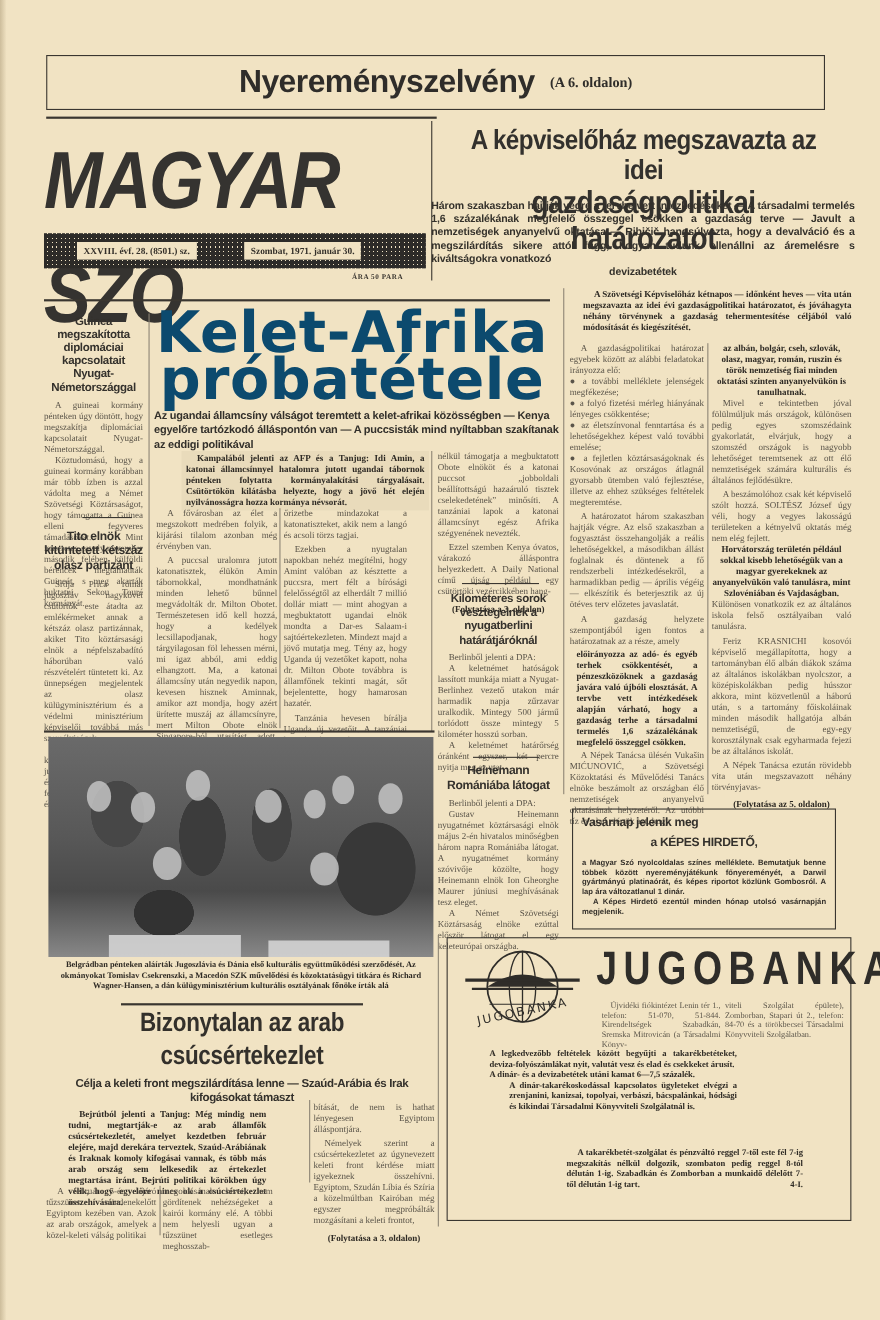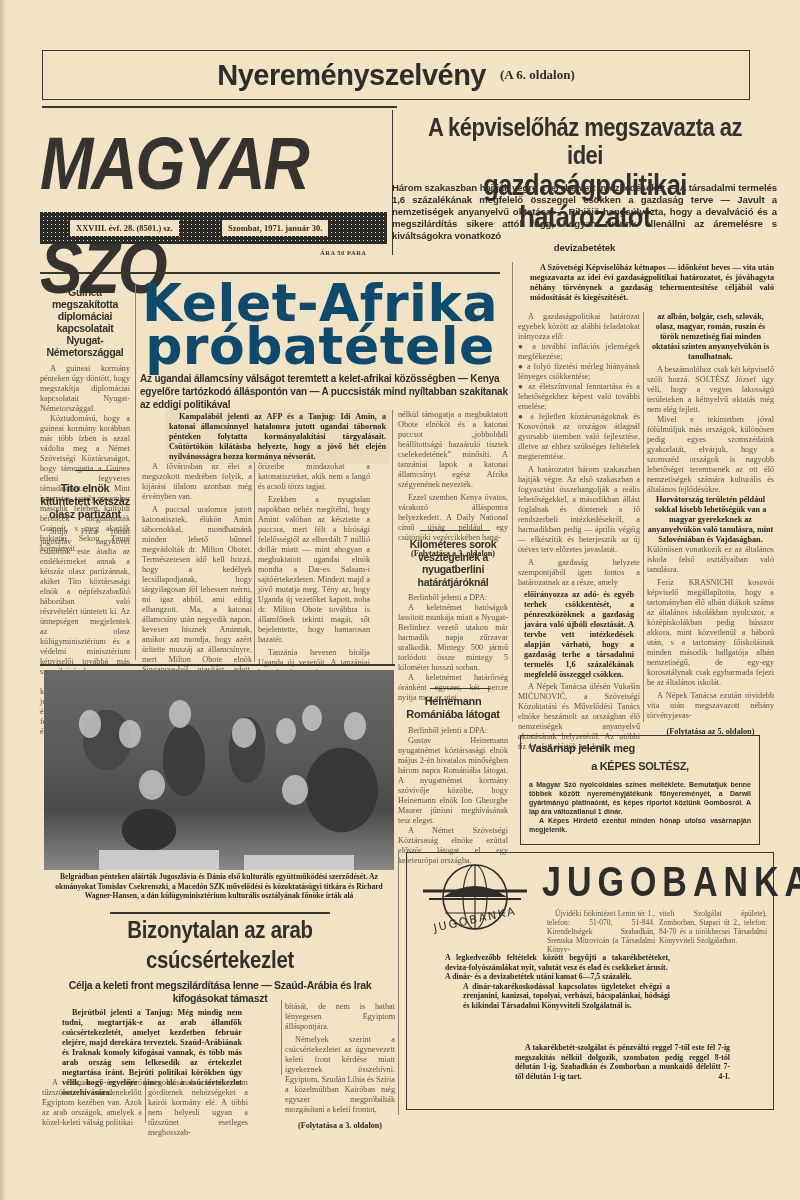--- a/index.html
+++ b/index.html
@@ -89,34 +89,34 @@
   <span class="last">devizabetétek</span>
 </div>
 
 <div class="rule" style="left:40px;top:272px;width:460px;height:1.5px;"></div>
 
 <div class="abs bold-txt p-indent" style="left:530px;top:263px;width:244px;">A Szövetségi Képviselőház kétnapos — időnként heves — vita után megszavazta az idei évi gazdaságpolitikai határozatot, és jóváhagyta néhány törvénynek a gazdaság tehermentesítése céljából való módosítását és kiegészítését.</div>
 <div class="vrule" style="left:512px;top:262px;height:460px;"></div>
 
 <div class="abs" style="left:518px;top:312px;width:122px;">
   <p class="body-txt p-indent">A gazdaságpolitikai határozat egyebek között az alábbi feladatokat irányozza elő:</p>
-  <p class="body-txt">● <span>a további inflációs jelenségek megfékezése;</span></p>
+  <p class="body-txt">● <span>a további melléklete jelenségek megfékezése;</span></p>
   <p class="body-txt">● <span>a folyó fizetési mérleg hiányának lényeges csökkentése;</span></p>
   <p class="body-txt">● <span>az életszínvonal fenntartása és a lehetőségekhez képest való további emelése;</span></p>
   <p class="body-txt">● <span>a fejletlen köztársaságoknak és Kosovónak az országos átlagnál gyorsabb ütemben való fejlesztése, illetve az ehhez szükséges feltételek megteremtése.</span></p>
   <p class="body-txt p-indent" style="margin-top:3px;">A határozatot három szakaszban hajtják végre. Az első szakaszban a fogyasztást összehangolják a reális lehetőségekkel, a másodikban állást foglalnak és döntenek a fő rendszerbeli intézkedésekről, a harmadikban pedig — április végéig — elkészítik és beterjesztik az új ötéves terv előzetes javaslatát.</p>
   <p class="body-txt p-indent" style="margin-top:3px;">A gazdaság helyzete szempontjából igen fontos a határozatnak az a része, amely</p>
   <p class="bold-txt" style="padding:2px 6px;">előirányozza az adó- és egyéb terhek csökkentését, a pénzeszközöknek a gazdaság javára való újbóli elosztását. A tervbe vett intézkedések alapján várható, hogy a gazdaság terhe a társadalmi termelés 1,6 százalékának megfelelő összeggel csökken.</p>
   <p class="body-txt p-indent">A Népek Tanácsa ülésén Vukašin MIĆUNOVIĆ, a Szövetségi Közoktatási és Művelődési Tanács elnöke beszámolt az országban élő nemzetiségek anyanyelvű oktatásának helyzetéről. Az utóbbi tíz év alatt elértük azt, hogy</p>
 </div>
 <div class="vrule" style="left:643px;top:312px;height:410px;"></div>
 <div class="abs" style="left:647px;top:312px;width:127px;">
   <p class="bold-txt" style="text-align:center;">az albán, bolgár, cseh, szlovák, olasz, magyar, román, ruszin és török nemzetiség fiai minden oktatási szinten anyanyelvükön is tanulhatnak.</p>
+  <p class="body-txt p-indent">Mivel e tekintetben jóval fölülmúljuk más országok, különösen pedig egyes szomszédaink gyakorlatát, elvárjuk, hogy a szomszéd országok is nagyobb lehetőséget teremtsenek az ott élő nemzetiségek számára kulturális és általános fejlődésükre.</p>
   <p class="body-txt p-indent" style="margin-top:3px;">A beszámolóhoz csak két képviselő szólt hozzá. SOLTÉSZ József úgy véli, hogy a vegyes lakosságú területeken a kétnyelvű oktatás még nem elég fejlett.</p>
-  <p class="body-txt p-indent">Mivel e tekintetben jóval fölülmúljuk más országok, különösen pedig egyes szomszédaink gyakorlatát, elvárjuk, hogy a szomszéd országok is nagyobb lehetőséget teremtsenek az ott élő nemzetiségek számára kulturális és általános fejlődésükre.</p>
   <p class="bold-txt" style="text-align:center;">Horvátország területén például sokkal kisebb lehetőségük van a magyar gyerekeknek az anyanyelvükön való tanulásra, mint Szlovéniában és Vajdaságban.</p>
   <p class="body-txt">Különösen vonatkozik ez az általános iskola felső osztályaiban való tanulásra.</p>
   <p class="body-txt p-indent" style="margin-top:3px;">Feriz KRASNICHI kosovói képviselő megállapította, hogy a tartományban élő albán diákok száma az általános iskolákban nyolcszor, a középiskolákban pedig hússzor akkora, mint közvetlenül a háború után, s a tartomány főiskoláinak minden második hallgatója albán nemzetiségű, de egy-egy korosztálynak csak egyharmada fejezi be az általános iskolát.</p>
   <p class="body-txt p-indent" style="margin-top:3px;">A Népek Tanácsa ezután rövidebb vita után megszavazott néhány törvényjavas-</p>
   <p class="bold-txt" style="text-align:center;margin-top:6px;">(Folytatása az 5. oldalon)</p>
 </div>
 
 <div class="abs left-col" style="top:286px;">
   <div class="col-head" style="font-size:10.5px;line-height:12px;">Guinea megszakította diplomáciai kapcsolatait Nyugat-Németországgal</div>
   <p class="body-txt p-indent" style="margin-top:6px;">A guineai kormány pénteken úgy döntött, hogy megszakítja diplomáciai kapcsolatait Nyugat-Németországgal.</p>
@@ -201,21 +201,21 @@
 <div class="vrule" style="left:281px;top:1000px;height:75px;"></div>
 <div class="abs" style="left:285px;top:1002px;width:110px;">
   <p class="body-txt">bítását, de nem is hathat lényegesen Egyiptom álláspontjára.</p>
   <p class="body-txt p-indent" style="margin-top:3px;">Némelyek szerint a csúcsértekezletet az úgynevezett keleti front kérdése miatt igyekeznek összehívni. Egyiptom, Szudán Líbia és Szíria a közelmúltban Kairóban még egyszer megpróbálták mozgásítani a keleti frontot,</p>
   <p class="bold-txt" style="text-align:center;margin-top:6px;">(Folytatása a 3. oldalon)</p>
 </div>
 <div class="vrule" style="left:398px;top:850px;height:265px;"></div>
 
 <div id="kepes-box" class="box">
   <div class="cond" style="position:absolute;left:8px;top:6px;font-size:11px;color:#33302b;">Vasárnap jelenik meg</div>
-  <div class="cond" style="position:absolute;left:0;right:0;top:24px;text-align:center;font-size:11px;color:#33302b;">a KÉPES SOLTÉSZ,</div>
+  <div class="cond" style="position:absolute;left:0;right:0;top:24px;text-align:center;font-size:11px;color:#33302b;">a KÉPES HIRDETŐ,</div>
   <div style="position:absolute;left:8px;right:8px;top:44px;font-family:'Liberation Sans',sans-serif;font-weight:bold;font-size:7px;line-height:9px;color:#34302a;text-align:justify;">
     <span>a Magyar Szó nyolcoldalas színes melléklete. Bemutatjuk benne többek között nyereményjátékunk főnyereményét, a Darwil gyártmányú platinaórát, és képes riportot közlünk Gombosról. A lap ára változatlanul 1 dinár.</span>
     <span style="display:block;text-indent:10px;">A Képes Hirdető ezentúl minden hónap utolsó vasárnapján megjelenik.</span>
   </div>
 </div>
 
 <div id="jugo-box" class="box">
   <svg style="position:absolute;left:12px;top:8px;" width="112" height="80" viewBox="0 0 112 80">
     <circle cx="56" cy="36" r="32" fill="none" stroke="#2f2d29" stroke-width="1.6"></circle>
     <ellipse cx="56" cy="36" rx="12" ry="32" fill="none" stroke="#2f2d29" stroke-width="1.2"></ellipse>

